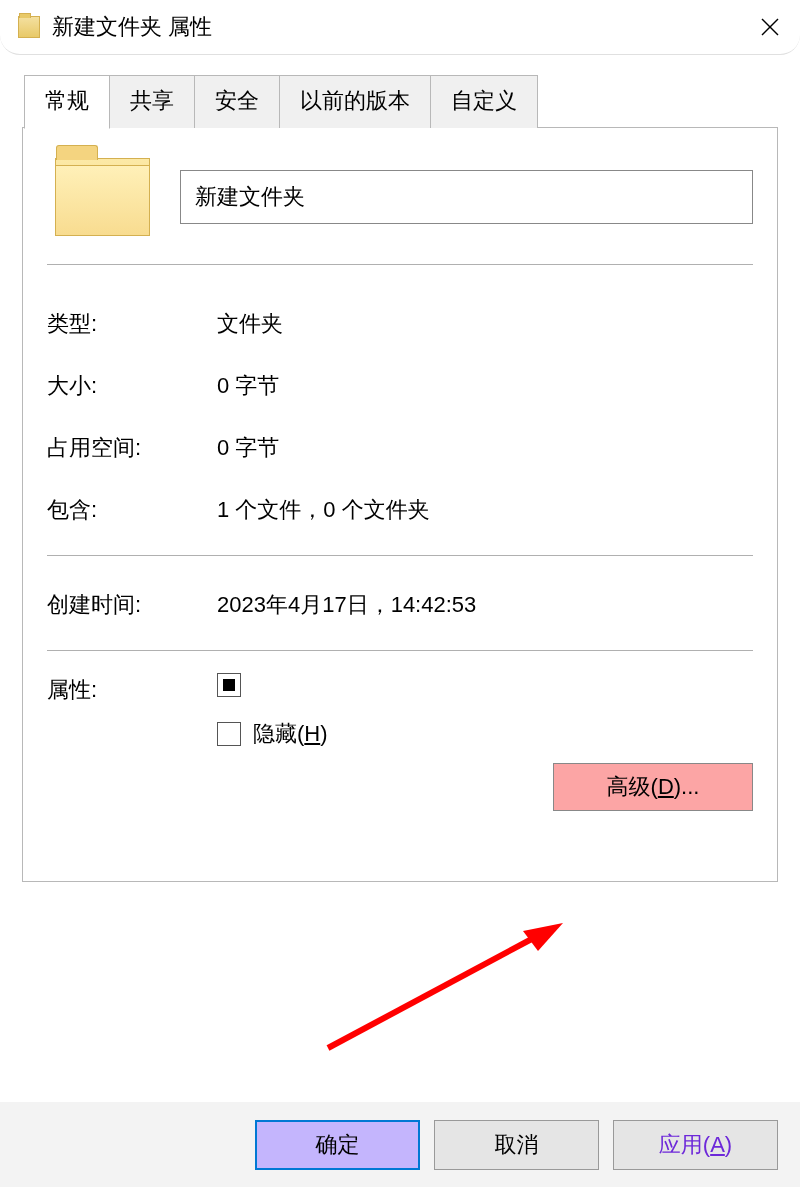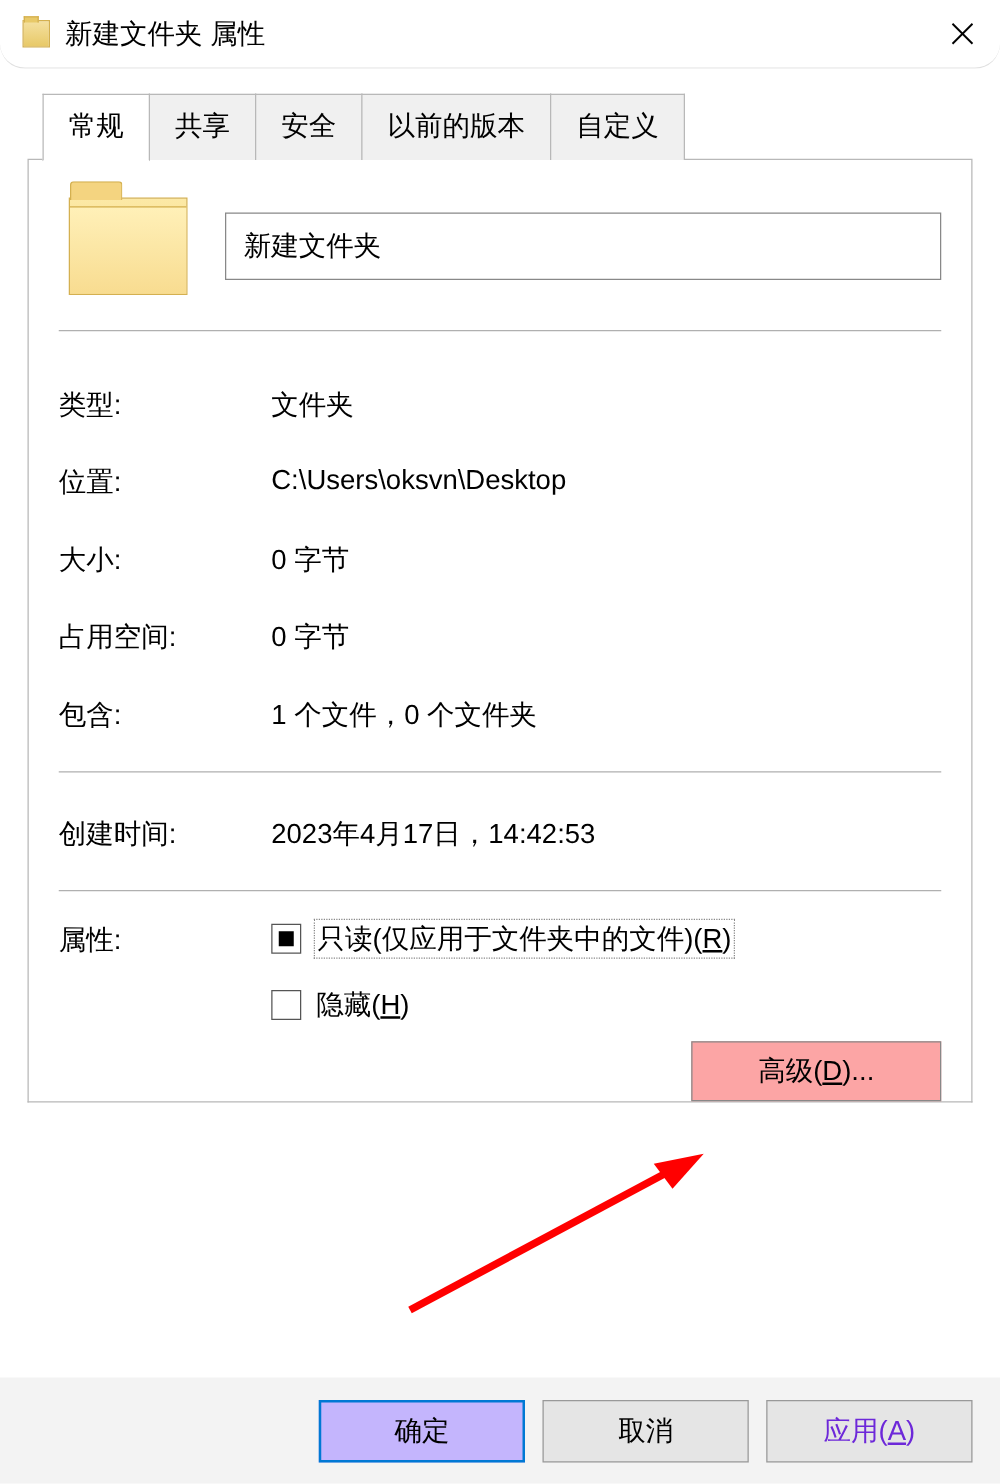--- a/index.html
+++ b/index.html
@@ -34,21 +34,21 @@
     }
     .title-text { font-size: 22px; }
     .close-btn {
       margin-left: auto;
       width: 60px; height: 55px;
       display: flex; align-items: center; justify-content: center;
       font-size: 24px;
     }
     .tab-container {
       display: flex;
-      padding-left: 34px;
+      padding-left: 24px;
       margin-top: 20px;
       border-bottom: none;
       position: relative;
     }
     .tab-container::after {
       content: ""; position: absolute;
       left: 22px; right: 22px; bottom: 0; height: 1px;
       background: #b8b8b8; z-index: 0;
     }
     .tab {
@@ -179,24 +179,20 @@
   <div class="row-icon-name">
     <div class="folder-icon"></div>
     <input class="name-input" value="新建文件夹" style="">
   </div>
 
   <div class="prop-row">
     <div class="prop-label">类型:</div>
     <div class="prop-value">文件夹</div>
   </div>
   <div class="prop-row">
-    <div class="prop-label">位置:</div>
-    <div class="prop-value">C:\Users\oksvn\Desktop</div>
-  </div>
-  <div class="prop-row">
     <div class="prop-label">大小:</div>
     <div class="prop-value">0 字节</div>
   </div>
   <div class="prop-row">
     <div class="prop-label">占用空间:</div>
     <div class="prop-value">0 字节</div>
   </div>
   <div class="prop-row">
     <div class="prop-label">包含:</div>
     <div class="prop-value">1 个文件，0 个文件夹</div>
@@ -209,21 +205,20 @@
     <div class="prop-value">2023年4月17日，14:42:53</div>
   </div>
 
   <div class="sep"></div>
 
   <div class="attr-section">
     <div class="attr-col">属性:</div>
     <div class="attr-right">
       <div class="cb-row">
         <span class="cb mixed"></span>
-        <span class="cb-label">只读(仅应用于文件夹中的文件)(<u>R</u>)</span>
       </div>
       <div class="cb-row">
         <span class="cb"></span>
         <span class="cb-label plain">隐藏(<u>H</u>)</span>
       </div>
       <div class="adv-row">
         <button class="adv-btn">高级(<u>D</u>)...</button>
       </div>
     </div>
   </div>

